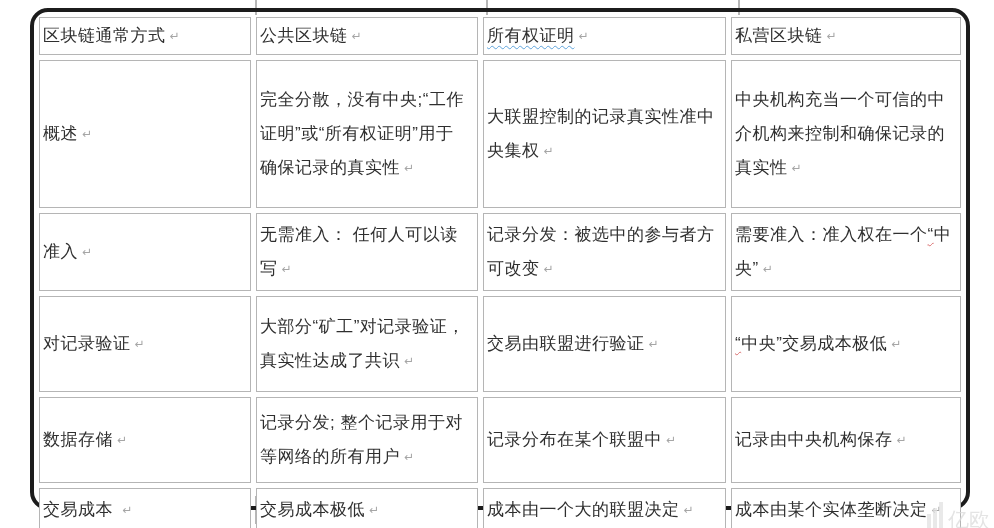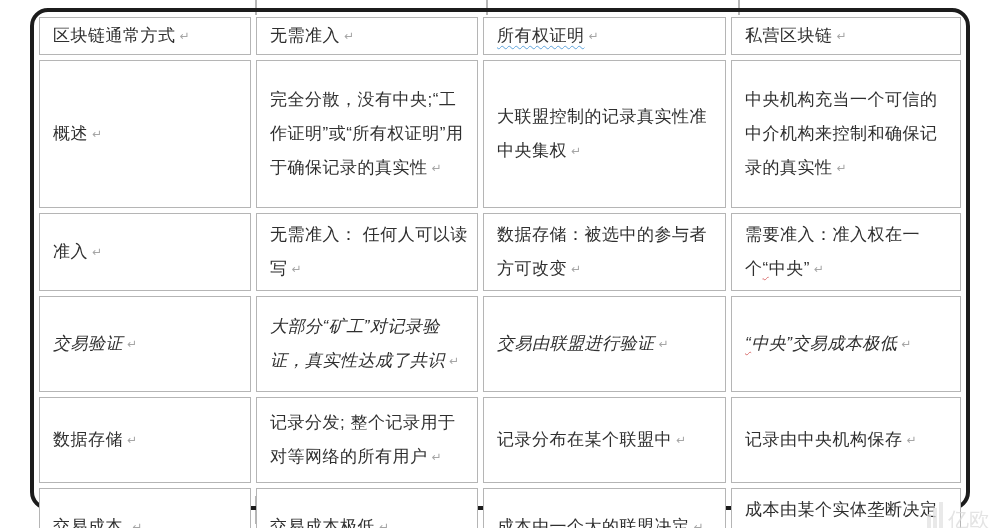--- a/index.html
+++ b/index.html
@@ -21,27 +21,27 @@
   }
   table.cmp {
     width:100%; height:100%; border-collapse:separate; border-spacing:5px;
     table-layout:fixed;
   }
   table.cmp col.c1 { width:212px; }
   table.cmp col.c2 { width:222px; }
   table.cmp col.c3 { width:243px; }
   th,td {
     border:1px solid #b5b5b5; background:#ffffff; vertical-align:middle;
-    text-align:left; padding:4px 8px 4px 13px; font-size:17px; font-weight:normal;
+    text-align:left; padding:4px 8px 4px 3px; font-size:17px; font-weight:normal;
     line-height:2.0; letter-spacing:0.5px; box-sizing:border-box;
   }
   tr.hdr th { height:38px; line-height:1.4; }
   tr.r-overview td { height:148px; }
   tr.r-access td { height:74px;margin-left:40px; }
-  tr.r-verify td { height:96px;font-style:italic; }
+  tr.r-verify td { height:96px; }
   tr.r-storage td { height:86px; }
   .ret { color:#a6a6a6; font-size:12px; margin-left:4px; vertical-align:1px; }
   .wavy-blue {
     text-decoration-line:underline; text-decoration-style:wavy;
     text-decoration-color:#5fa4db; text-decoration-thickness:1px; text-underline-offset:4px;
   }
   .sq-red {
     text-decoration-line:underline; text-decoration-style:wavy;
     text-decoration-color:#d97070; text-decoration-thickness:1px; text-underline-offset:2px;
   }
@@ -73,21 +73,21 @@
           <col class="c3">
           <col class="c4">
         </colgroup>
 
       <tbody>
           <tr class="hdr">
         <th>
           <span>区块链通常方式</span><span class="ret">↵</span>
         </th>
         <th>
-          <span>无需准入</span><span class="ret">↵</span>
+          <span>公共区块链</span><span class="ret">↵</span>
         </th>
         <th>
           <span class="wavy-blue">所有权证明</span><span class="ret">↵</span>
         </th>
         <th>
           <span>私营区块链</span><span class="ret">↵</span>
         </th>
       </tr>
 
       <tr class="r-overview">
@@ -106,30 +106,30 @@
       </tr>
 
       <tr class="r-access">
         <td>
           <span>准入</span><span class="ret">↵</span>
         </td>
         <td>
           <span>无需准入： 任何人可以读写</span><span class="ret">↵</span>
         </td>
         <td>
-          <span>数据存储：被选中的参与者方可改变</span><span class="ret">↵</span>
+          <span>记录分发：被选中的参与者方可改变</span><span class="ret">↵</span>
         </td>
         <td>
           <span>需要准入：准入权在一个</span><span class="sq-red">“</span><span>中央”</span><span class="ret">↵</span>
         </td>
       </tr>
 
       <tr class="r-verify">
         <td>
-          <span>交易验证</span><span class="ret">↵</span>
+          <span>对记录验证</span><span class="ret">↵</span>
         </td>
         <td>
           <span>大部分“矿工”对记录验证，真实性达成了共识</span><span class="ret">↵</span>
         </td>
         <td>
           <span>交易由联盟进行验证</span><span class="ret">↵</span>
         </td>
         <td>
           <span></span><span class="sq-red">“</span><span>中央”交易成本极低</span><span class="ret">↵</span>
         </td>

